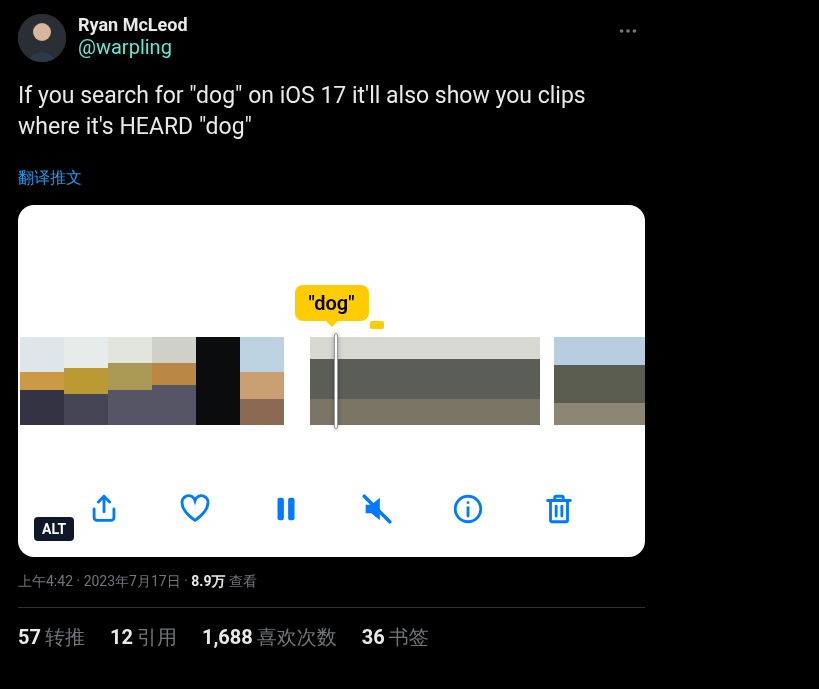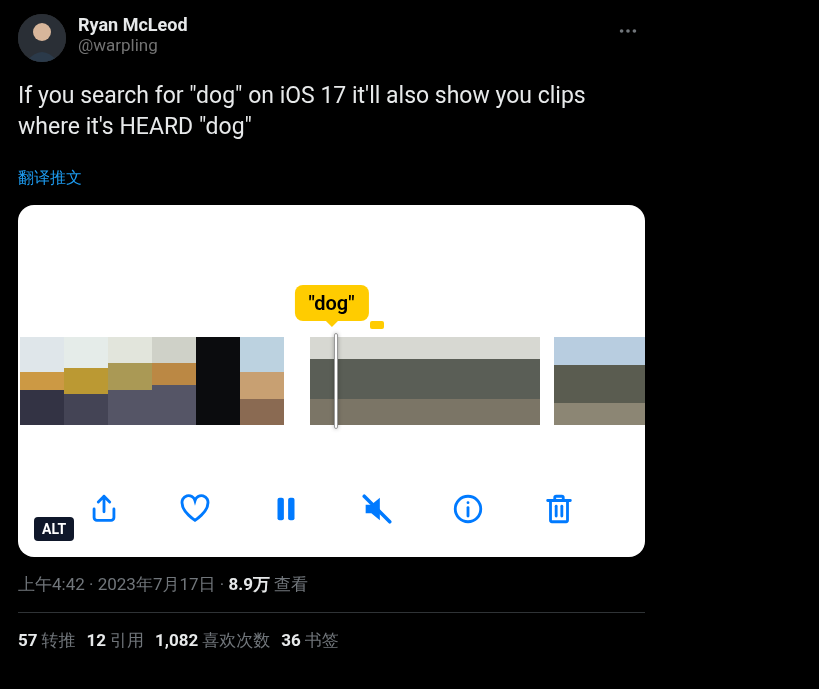--- a/index.html
+++ b/index.html
@@ -30,22 +30,22 @@
     background: #333;
   }
   .avatar svg { width: 100%; height: 100%; display: block; }
   .name-block { display: flex; flex-direction: column; }
   .display-name {
     font-weight: 700;
     font-size: 18px;
     color: #e7e9ea;
   }
   .handle {
-    color: #737373;
-    font-size: 17px;
+    color: #5eead4;
+    font-size: 20px;
   }
   .more-btn {
     position: absolute;
     right: 0;
     top: 0;
     color: #71767b;
     cursor: pointer;
     display: flex;
     align-items: center;
     justify-content: center;
@@ -180,32 +180,32 @@
     background: #0f172a;
     color: #fff;
     font-weight: 700;
     font-size: 14px;
     padding: 4px 8px;
     border-radius: 4px;
   }
   .meta-row {
     margin-top: 16px;
     color: #71767b;
-    font-size: 17px;
+    font-size: 14px;
   }
   .meta-row .views-num { color: #e7e9ea; font-weight: 700; }
   .divider {
     border-top: 1px solid #2f3336;
     margin-top: 16px;
   }
   .stats-row {
     display: flex;
-    gap: 11px;
+    gap: 25px;
     padding-top: 16px;
-    font-size: 17px;
+    font-size: 20px;
     color: #71767b;
   }
   .stats-row span.num { color: #e7e9ea; font-weight: 700; margin-right: 4px; }
   .stat-item { cursor: pointer; }
 </style>
 </head>
 <body>
 
 <div class="tweet">
 
@@ -322,20 +322,20 @@
   <div class="divider"></div>
 
   <div class="stats-row">
     <div class="stat-item">
       <span class="num">57</span><span>转推</span>
     </div>
     <div class="stat-item">
       <span class="num">12</span><span>引用</span>
     </div>
     <div class="stat-item">
-      <span class="num">1,082</span><span>喜欢次数</span>
+      <span class="num">1,688</span><span>喜欢次数</span>
     </div>
     <div class="stat-item">
       <span class="num">36</span><span>书签</span>
     </div>
   </div>
 
 </div>
 
 </body></html>

